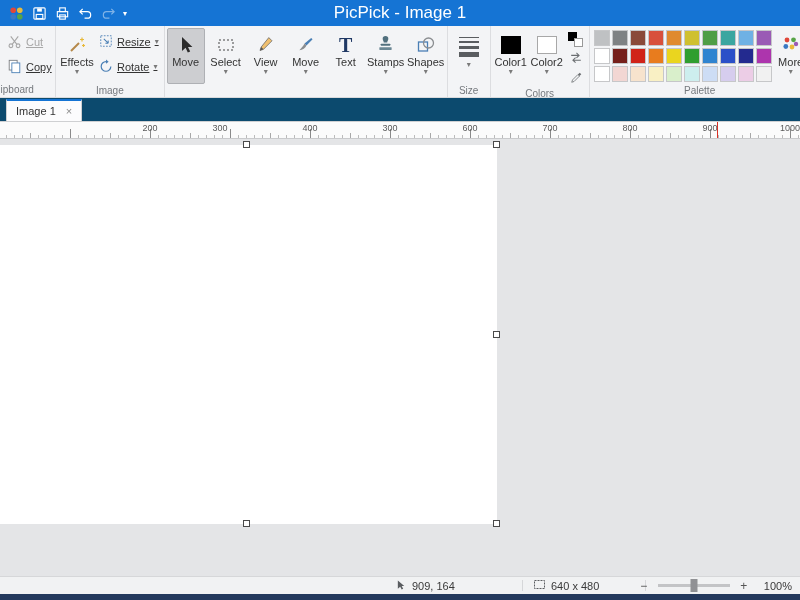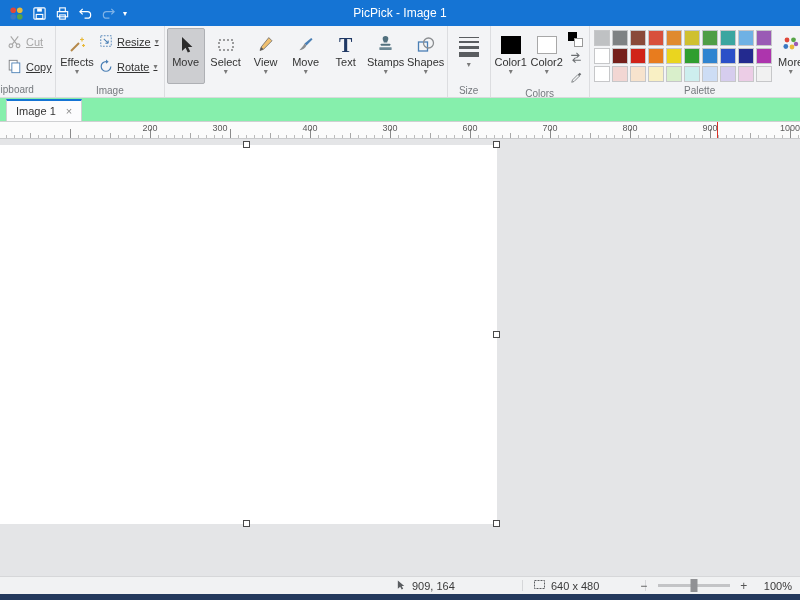--- a/index.html
+++ b/index.html
@@ -9,21 +9,21 @@
     font-family:"Liberation Sans", sans-serif; font-size:11px; color:#333;
     background:#fff;
   }
   .window { width:800px; height:600px; display:flex; flex-direction:column; }
 
   
   .titlebar { height:26px; background:var(--titlebar,#1574d4); position:relative;
     display:flex; align-items:center; flex:0 0 auto; }
   .qat { display:flex; align-items:center; gap:7px; padding-left:8px; z-index:2; }
   .ticon { width:16px; height:16px; display:flex; align-items:center; justify-content:center; }
-  .tb-title { position:absolute; left:0; right:0; text-align:center; color:#fff; font-size:12px; }
+  .tb-title { position:absolute; left:0; right:0; text-align:center; color:#fff; font-size:17px; }
   .tcaret { color:#fff; font-size:8px; }
   .dim { opacity:.45; }
 
   
   .ribbontabs { height:24px; background:#f3f4f6; display:flex; align-items:stretch;
     padding-left:22px; gap:4px; flex:0 0 auto; }
   .rtab { padding:0 13px; display:flex; align-items:center; font-size:12px; color:#3c3c3c; }
   .rtab.active { border-bottom:2px solid var(--accent,#1574d4); background:#fafbfc; color:#1d1d1d; }
 
   
@@ -59,21 +59,21 @@
 
   .size-lines { display:flex; flex-direction:column; gap:3px; align-items:center; padding-top:4px; }
   .size-lines i { display:block; width:20px; background:#5a5d60; }
 
   .palette-grid { display:grid; grid-template-columns:repeat(10,16px); grid-auto-rows:16px;
     gap:2px; padding:2px 2px 0 2px; }
   .swatch { border:1px solid #c6c7c9; }
   .morebtn { width:34px; }
 
   
-  .doctabs { height:24px; background:#86efac; border-bottom:1px solid #cfd0d2;
+  .doctabs { height:24px; background:#0c4a6e; border-bottom:1px solid #cfd0d2;
     display:flex; align-items:flex-end; padding-left:6px; flex:0 0 auto; }
   .doctab { height:22px; background:#fcfcfd; border:1px solid #cfd0d2; border-bottom:none;
     border-top:2px solid var(--accent,#1574d4);
     display:flex; align-items:center; gap:10px; padding:0 9px; font-size:11px; }
   .tclose { color:#8a8a8a; }
 
   
   .ruler { height:17px; background:#fbfbfb; border-bottom:1px solid #c9cacc;
     position:relative; overflow:hidden; flex:0 0 auto; }
   .tick { position:absolute; bottom:0; width:1px; display:block; }

